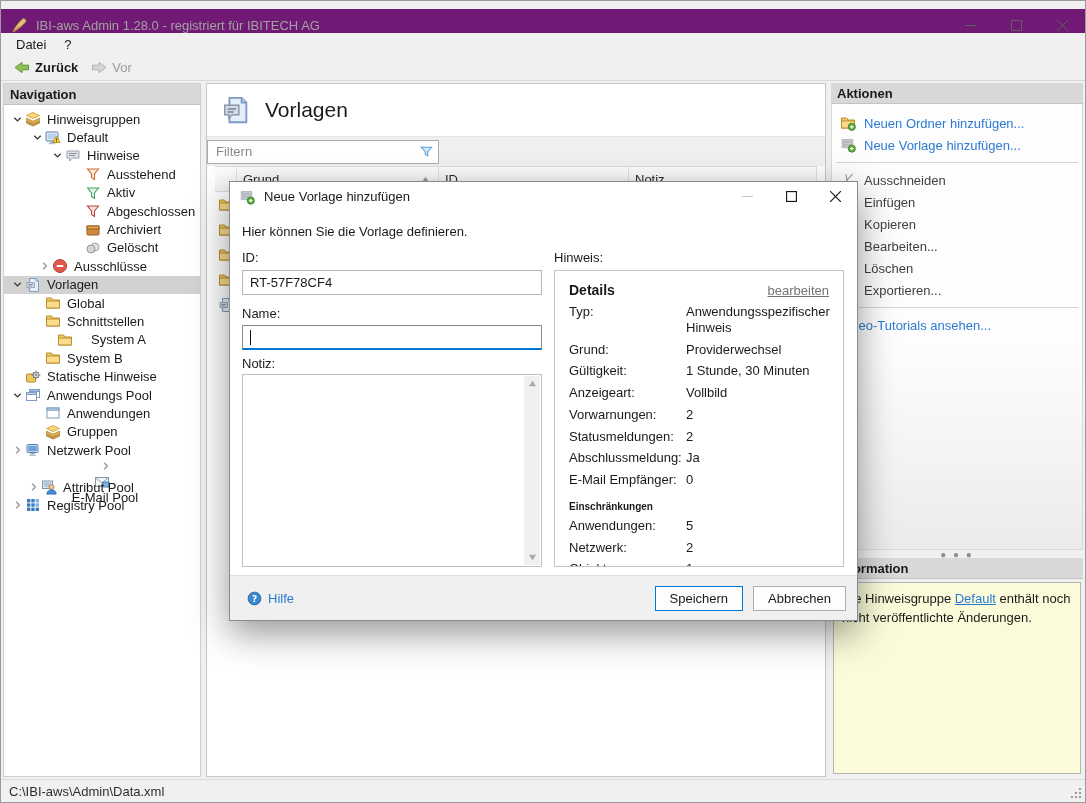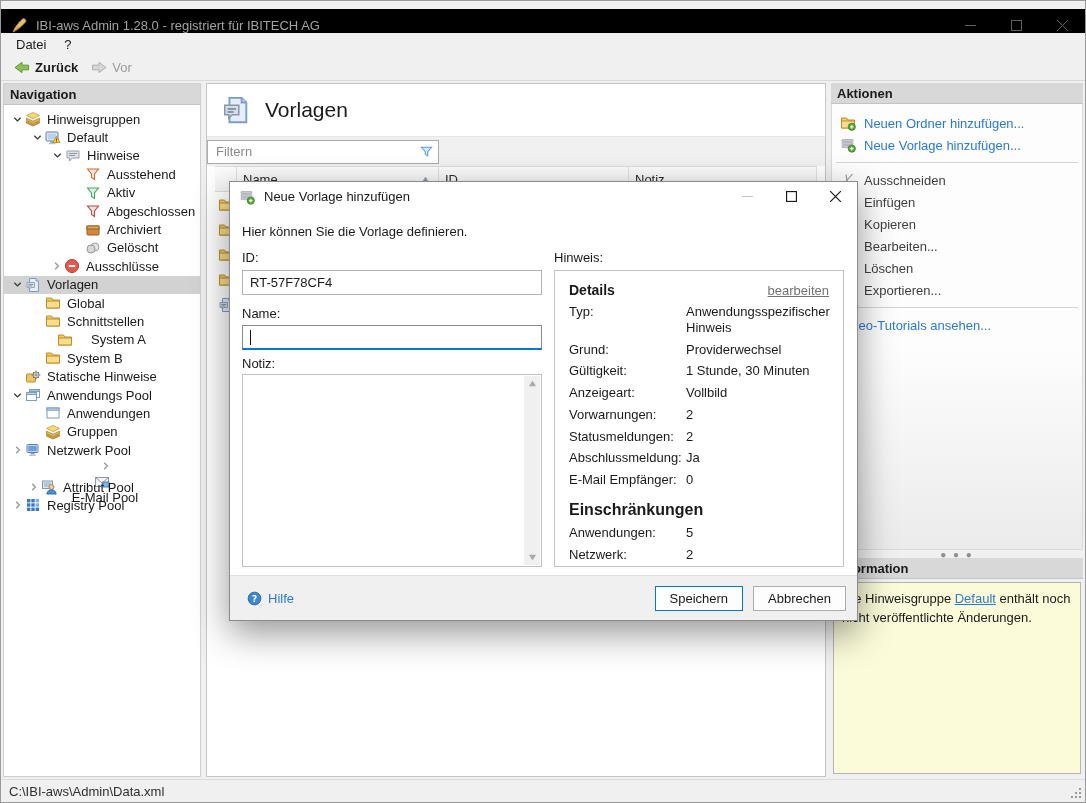--- a/index.html
+++ b/index.html
@@ -1,21 +1,21 @@
 <!DOCTYPE html>
 <html><head>
 <meta charset="utf-8">
 <style>
   * { box-sizing: border-box; margin: 0; padding: 0; }
   html,body { width:1086px; height:803px; overflow:hidden; }
   body { font-family:"Liberation Sans", sans-serif; font-size:13px; color:#1a1a1a; background:#f0f0f0; }
   .window { position:relative; width:1086px; height:803px; background:#f0f0f0; border:1px solid #9a9a9a; overflow:hidden; }
 
   
-  .titlebar { position:absolute; left:0; top:8px; right:0; height:32px; background:#000000; display:flex; align-items:center; }
+  .titlebar { position:absolute; left:0; top:8px; right:0; height:32px; background:#701a75; display:flex; align-items:center; }
   .titlebar .app-icon { width:17px; height:17px; margin:0 8px 0 10px; }
   .titlebar .title-text { color:#a2a2a2; font-size:13px; }
   .win-controls { margin-left:auto; display:flex; height:100%; }
   .win-btn { width:46px; height:100%; display:flex; align-items:center; justify-content:center; color:#5f5f5f; font-size:14px; }
   .win-btn svg { width:11px; height:11px; }
 
   
   .menubar { position:absolute; left:0; top:32px; right:0; height:22px; background:#f0f0f0; display:flex; align-items:center; padding-left:6px; }
   .menu-item { padding:2px 9px; }
   .toolbar { position:absolute; left:0; top:54px; right:0; height:26px; background:#f0f0f0; border-bottom:1px solid #d9d9d9; display:flex; align-items:center; padding-left:6px; }
@@ -85,21 +85,21 @@
   .vscroll { position:absolute; right:1px; top:1px; bottom:1px; width:16px; background:#f0f0f0; display:flex; flex-direction:column; justify-content:space-between; align-items:center; padding:3px 0; }
   .vscroll .arr { width:9px; height:9px; }
   .hinweis-label { position:absolute; left:324px; top:68px; }
   .details-box { position:absolute; left:324px; top:88px; width:290px; height:297px; border:1px solid #c3c3c3; background:#fff; padding:11px 14px; overflow:hidden; }
   .details-top { display:flex; align-items:baseline; }
   .details-h { font-weight:700; font-size:14px; }
   .edit-link { margin-left:auto; color:#737373; text-decoration:underline; }
   .kv { display:flex; margin-top:5.5px; line-height:1.25; }
   .kv .k { width:117px; flex:0 0 117px; }
   .kv .v { flex:1; }
-  .restrict-h { font-weight:700; font-size:16px; margin-top:13px; }
+  .restrict-h { font-weight:700; font-size:10px; margin-top:13px; }
   .dlg-footer { position:absolute; left:0; right:0; bottom:0; height:45px; background:#f0f0f0; border-top:1px solid #dfdfdf; display:flex; align-items:center; padding:0 11px 0 17px; }
   .help-link { display:flex; align-items:center; gap:6px; color:#2b7bd3; }
   .help-link .icon { width:15px; height:15px; }
   .btn { height:25px; padding:0 14px; min-width:74px; display:flex; align-items:center; justify-content:center; background:#fdfdfd; border:1px solid #adadad; }
   .btn.primary { border:1px solid #0078d7; margin-left:auto; min-width:80px; }
   .btn.cancel { margin-left:10px; }
 </style>
 </head>
 <body>
 
@@ -248,21 +248,21 @@
           <div class="tree-row" style="padding-left: 66px;">
             <span class="tw"></span>
             <span class="icon">
               <svg viewBox="0 0 16 16">
                 <circle cx="10" cy="7" r="4" fill="#e4e4e4" stroke="#a3a3a3"></circle>
                 <circle cx="6" cy="9" r="4" fill="#d7d7d7" stroke="#979797"></circle>
               </svg>
             </span>
             <span>Gelöscht</span>
           </div>
-          <div class="tree-row" style="padding-left: 33px; margin-left: 12px;">
+          <div class="tree-row" style="padding-left: 33px;">
             <span class="tw">
               <svg viewBox="0 0 12 12">
                 <path d="M4.5 2l3.5 3.5L4.5 9" fill="none" stroke="#9a9a9a" stroke-width="1.5"></path>
               </svg>
             </span>
             <span class="icon">
               <svg viewBox="0 0 16 16">
                 <circle cx="8" cy="8" r="6.5" fill="#e4574b" stroke="#b53c32"></circle>
                 <rect x="4.5" y="7" width="7" height="2" rx="1" fill="#fff"></rect>
               </svg>
@@ -467,21 +467,21 @@
           <span class="icon">
               <svg viewBox="0 0 16 16">
                 <path d="M2.5 3.5h11l-4.2 4.6v4.6l-2.6-1.7V8.1z" fill="#dcebf8" stroke="#5b9bd5" stroke-width="1.1"></path>
               </svg>
             </span>
         </div>
       </div>
       <div class="table-head" id="table-head">
           <div class="th" style="width: 22px; flex: 0 0 22px;"></div>
           <div class="th" style="width: 202px; flex: 0 0 202px;">
-            <span>Name</span>
+            <span>Grund</span>
             <span class="icon sort">
               <svg viewBox="0 0 10 10">
                 <path d="M5 2l4 6H1z" fill="#8f9bab"></path>
               </svg>
             </span>
           </div>
           <div class="th" style="width: 190px; flex: 0 0 190px;">
             <span>ID</span>
           </div>
           <div class="th" style="flex: 1 1 0%;">

